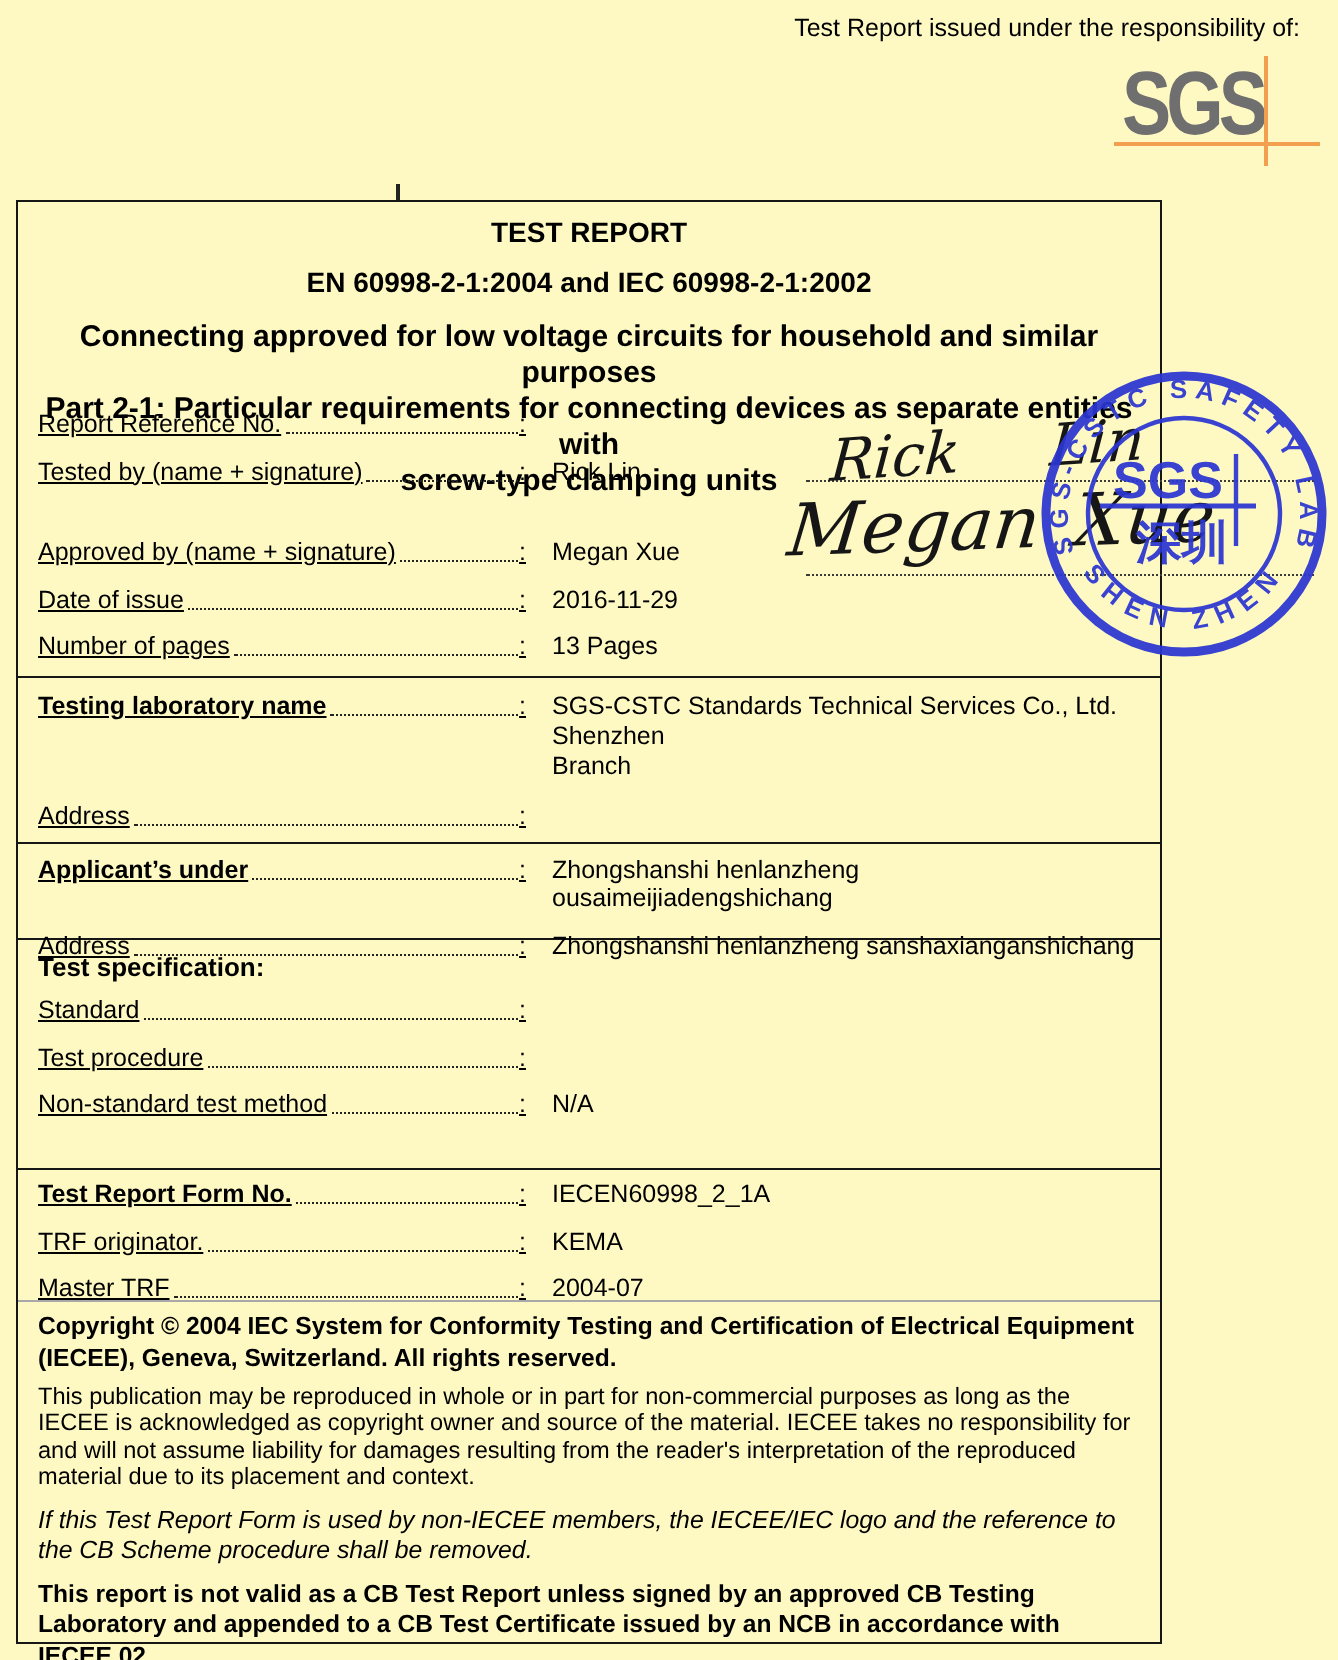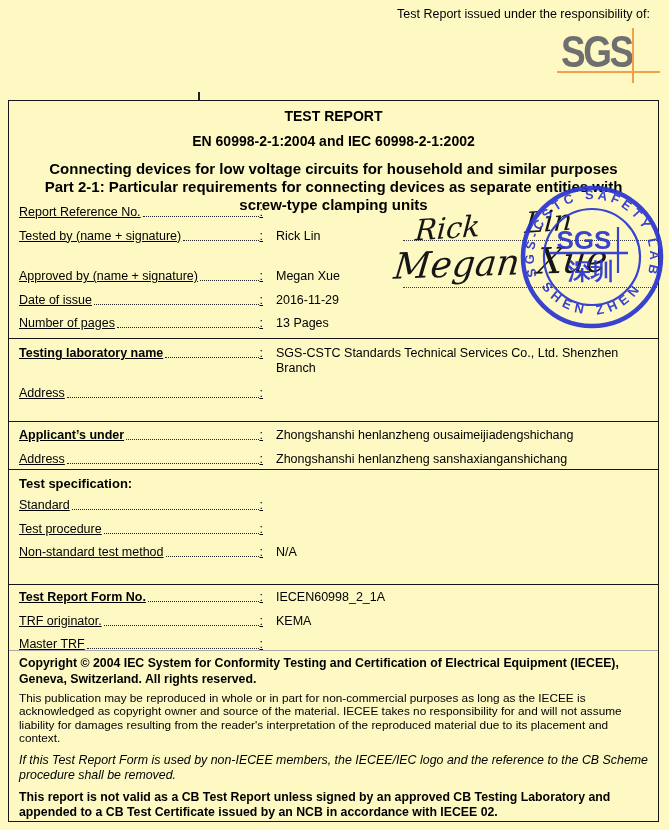--- a/index.html
+++ b/index.html
@@ -13,21 +13,21 @@
     position:absolute; left:561px; top:29px; font-size:45px; line-height:45px;
     font-weight:bold; color:#6f6f6f; letter-spacing:-3px;
     transform:scaleX(0.82); transform-origin:left center;
   }
   .orange-h { position:absolute; left:557px; top:71px; width:103px; height:1.6px; background:#f2a050; }
   .orange-v { position:absolute; left:632px; top:28px; width:1.6px; height:55px; background:#f2a050; }
   .top-tick { position:absolute; left:198px; top:92px; width:1.5px; height:9px; background:#222; }
 
   
   .report-table {
-    position:absolute; left:8px; top:100px; width:651px; height:722px;
+    position:absolute; left:8px; top:100px; width:573px; height:722px;
     border:1.5px solid #161616; box-sizing:border-box; background:transparent;
   }
   .sec { box-sizing:border-box; padding:0 10px; }
   .sec-head { height:98px; padding-top:7px; text-align:center; }
   .t1 { font-size:14px; font-weight:bold; }
   .t2 { font-size:14px; font-weight:bold; margin-top:9px; }
   .t3 { font-size:15px; font-weight:bold; line-height:18px; margin-top:11px; }
   .sec-f1 { height:139px; padding-top:6px; }
   .sec-lab { height:83px; border-top:1.5px solid #161616; padding-top:7px; }
   .sec-app { height:48px; border-top:1.5px solid #161616; padding-top:6px; }
@@ -76,21 +76,21 @@
   <div class="orange-h"></div>
   <div class="orange-v"></div>
   <div class="top-tick"></div>
 
   <div class="report-table">
 
     <div class="sec sec-head">
       <div class="t1">TEST REPORT</div>
       <div class="t2">EN 60998-2-1:2004 and IEC 60998-2-1:2002</div>
       <div class="t3">
-        <div>Connecting devices for low voltage circuits for household and similar purposes</div>
+        <div>Connecting approved for low voltage circuits for household and similar purposes</div>
         <div>Part 2-1: Particular requirements for connecting devices as separate entities with</div>
         <div>screw-type clamping units</div>
       </div>
     </div>
 
     <div class="sec sec-f1">
       <div class="row">
         <div class="lbl">
             <span class="lt">Report Reference No. </span>
             <span class="dots"></span>
@@ -214,20 +214,21 @@
             <span class="colon">:</span>
           </div>
         <div class="val">KEMA</div>
       </div>
       <div class="row">
         <div class="lbl">
             <span class="lt">Master TRF</span>
             <span class="dots"></span>
             <span class="colon">:</span>
           </div>
+        <div class="val">2004-07</div>
       </div>
     </div>
 
     <div class="sec sec-copy">
       <div class="copy-h">Copyright © 2004 IEC System for Conformity Testing and Certification of Electrical Equipment (IECEE), Geneva, Switzerland. All rights reserved.</div>
       <div class="copy-p">This publication may be reproduced in whole or in part for non-commercial purposes as long as the IECEE is acknowledged as copyright owner and source of the material. IECEE takes no responsibility for and will not assume liability for damages resulting from the reader's interpretation of the reproduced material due to its placement and context.</div>
       <div class="copy-i">If this Test Report Form is used by non-IECEE members, the IECEE/IEC logo and the reference to the CB Scheme procedure shall be removed.</div>
       <div class="copy-b">This report is not valid as a CB Test Report unless signed by an approved CB Testing Laboratory and appended to a CB Test Certificate issued by an NCB in accordance with IECEE 02.</div>
     </div>
 

